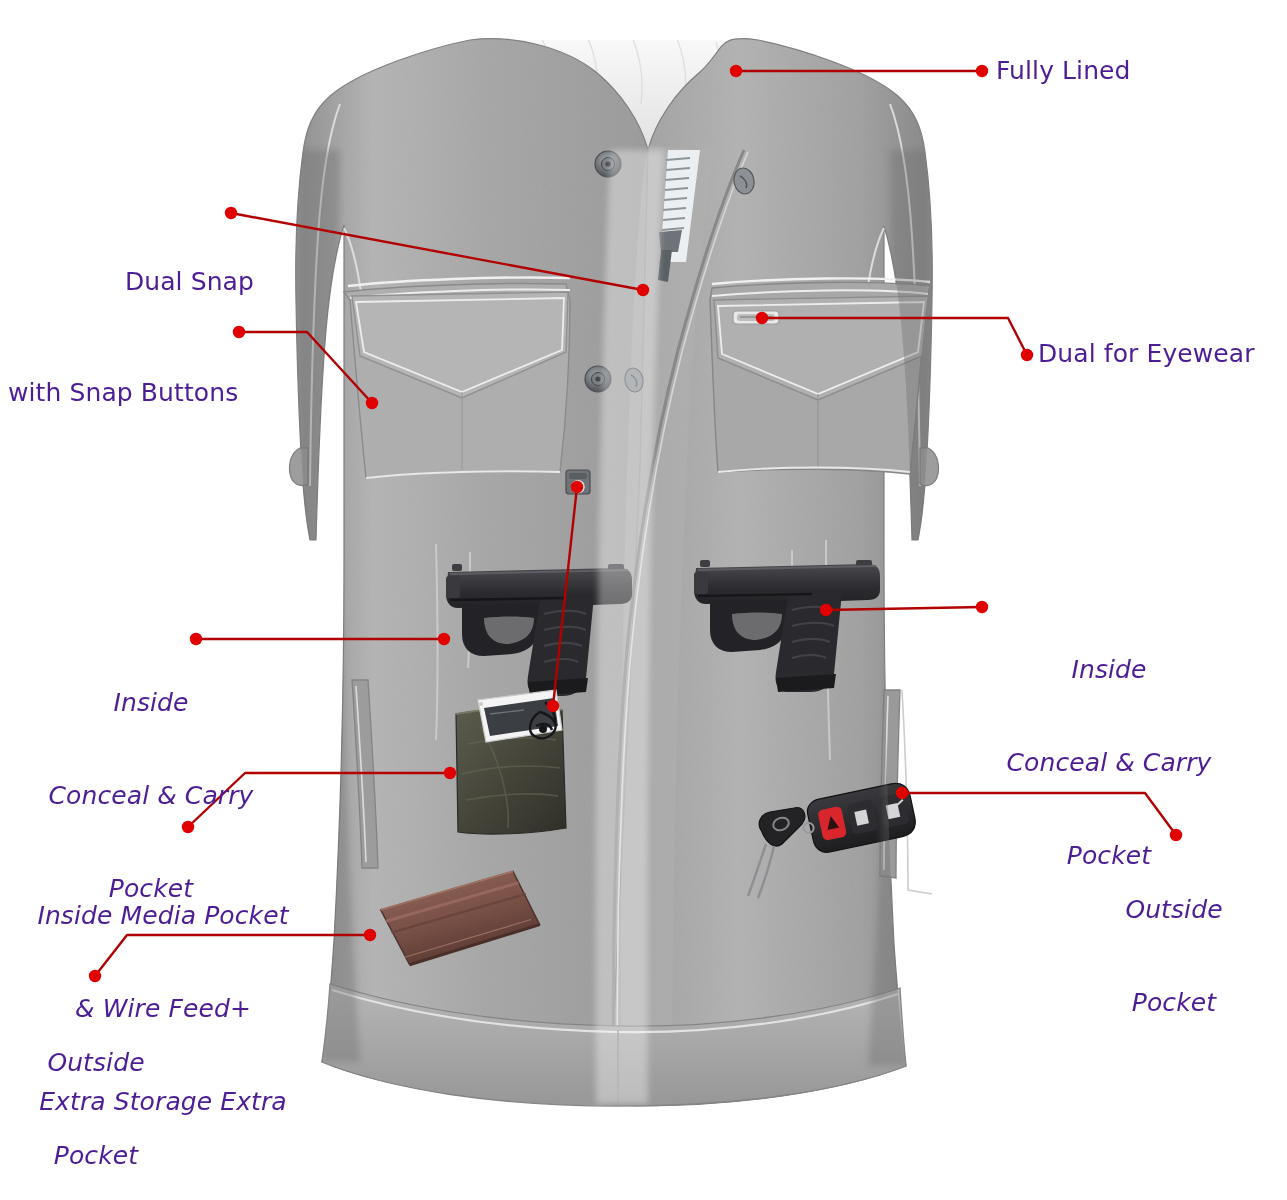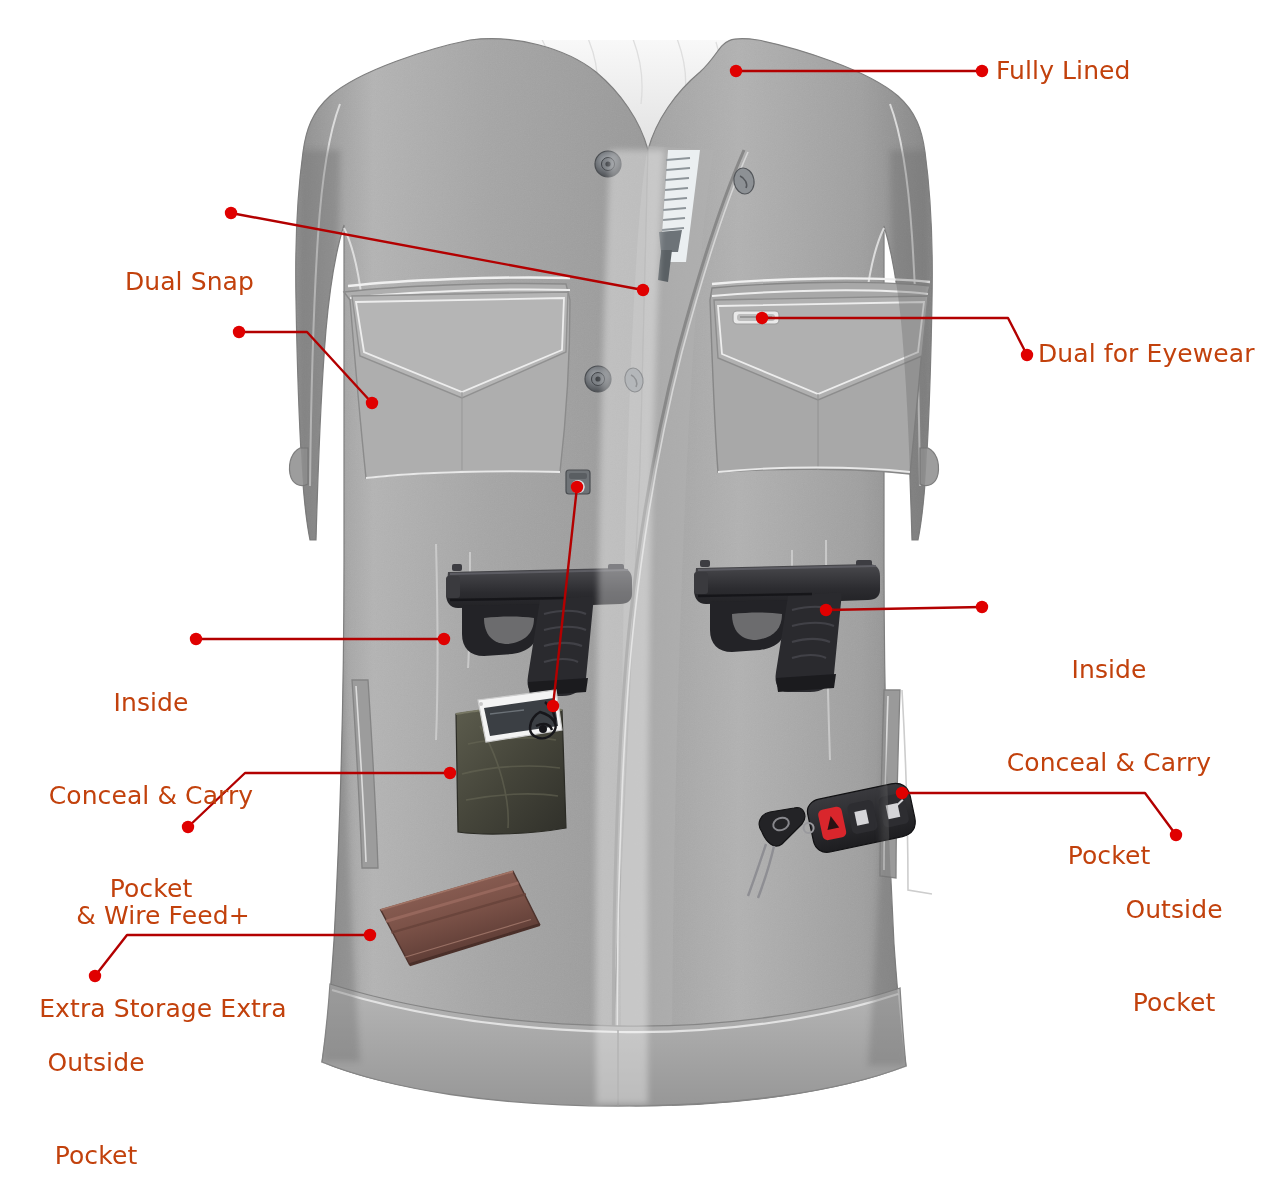--- a/index.html
+++ b/index.html
@@ -7,29 +7,29 @@
   body{
     font-family:"DejaVu Sans", sans-serif;
     width:1287px;height:1200px;position:relative;overflow:hidden;
   }
   #stage{position:absolute;inset:0;width:1287px;height:1200px;background:#fff;}
   #vest-svg{position:absolute;left:0;top:0;width:1287px;height:1200px;}
   #anno-svg{position:absolute;left:0;top:0;width:1287px;height:1200px;pointer-events:none;}
 
   .callout-label{
     position:absolute;
-    color:#c2410c;
+    color:#4c1d95;
     font-size:25px;
     line-height:31px;
     white-space:pre;
     letter-spacing:0.1px;
   }
   .callout-label.align-right{text-align:right;}
   .callout-label.align-left{text-align:left;}
-  .callout-label.align-center{text-align:center;}
+  .callout-label.align-center{text-align:center;font-style:italic;}
 </style>
 </head>
 <body>
 
 <div id="stage">
 
   <svg id="vest-svg" viewBox="0 0 1287 1200" aria-hidden="true">
     <defs>
       <linearGradient id="shellL" x1="0" y1="0" x2="1" y2="0">
         <stop offset="0%" stop-color="#8e8e8e"></stop>
@@ -461,37 +461,39 @@
       </g>
     </svg>
 
   <div class="callout-label align-left" style="left:996px;top:55px;">Fully Lined</div>
 
   <div class="callout-label align-right" style="left:34px;top:204px;width:220px;">
     <div>Dual Snap</div>
   </div>
 
   <div class="callout-label align-right" style="left:8px;top:315px;width:228px;">
+    <div>with Snap Buttons</div>
   </div>
 
   <div class="callout-label align-left" style="left:1038px;top:338px;">Dual for Eyewear</div>
 
   <div class="callout-label align-center" style="left:20px;top:625px;width:262px;">
     <div>Inside</div>
     <div>Conceal &amp; Carry</div>
     <div>Pocket</div>
   </div>
 
   <div class="callout-label align-center" style="left:978px;top:592px;width:262px;">
     <div>Inside</div>
     <div>Conceal &amp; Carry</div>
     <div>Pocket</div>
   </div>
 
   <div class="callout-label align-center" style="left:37px;top:838px;width:252px;">
+    <div>Inside Media Pocket</div>
     <div>&amp; Wire Feed+</div>
     <div>Extra Storage Extra</div>
   </div>
 
   <div class="callout-label align-center" style="left:20px;top:985px;width:152px;">
     <div>Outside</div>
     <div>Pocket</div>
   </div>
 
   <div class="callout-label align-center" style="left:1098px;top:832px;width:152px;">

